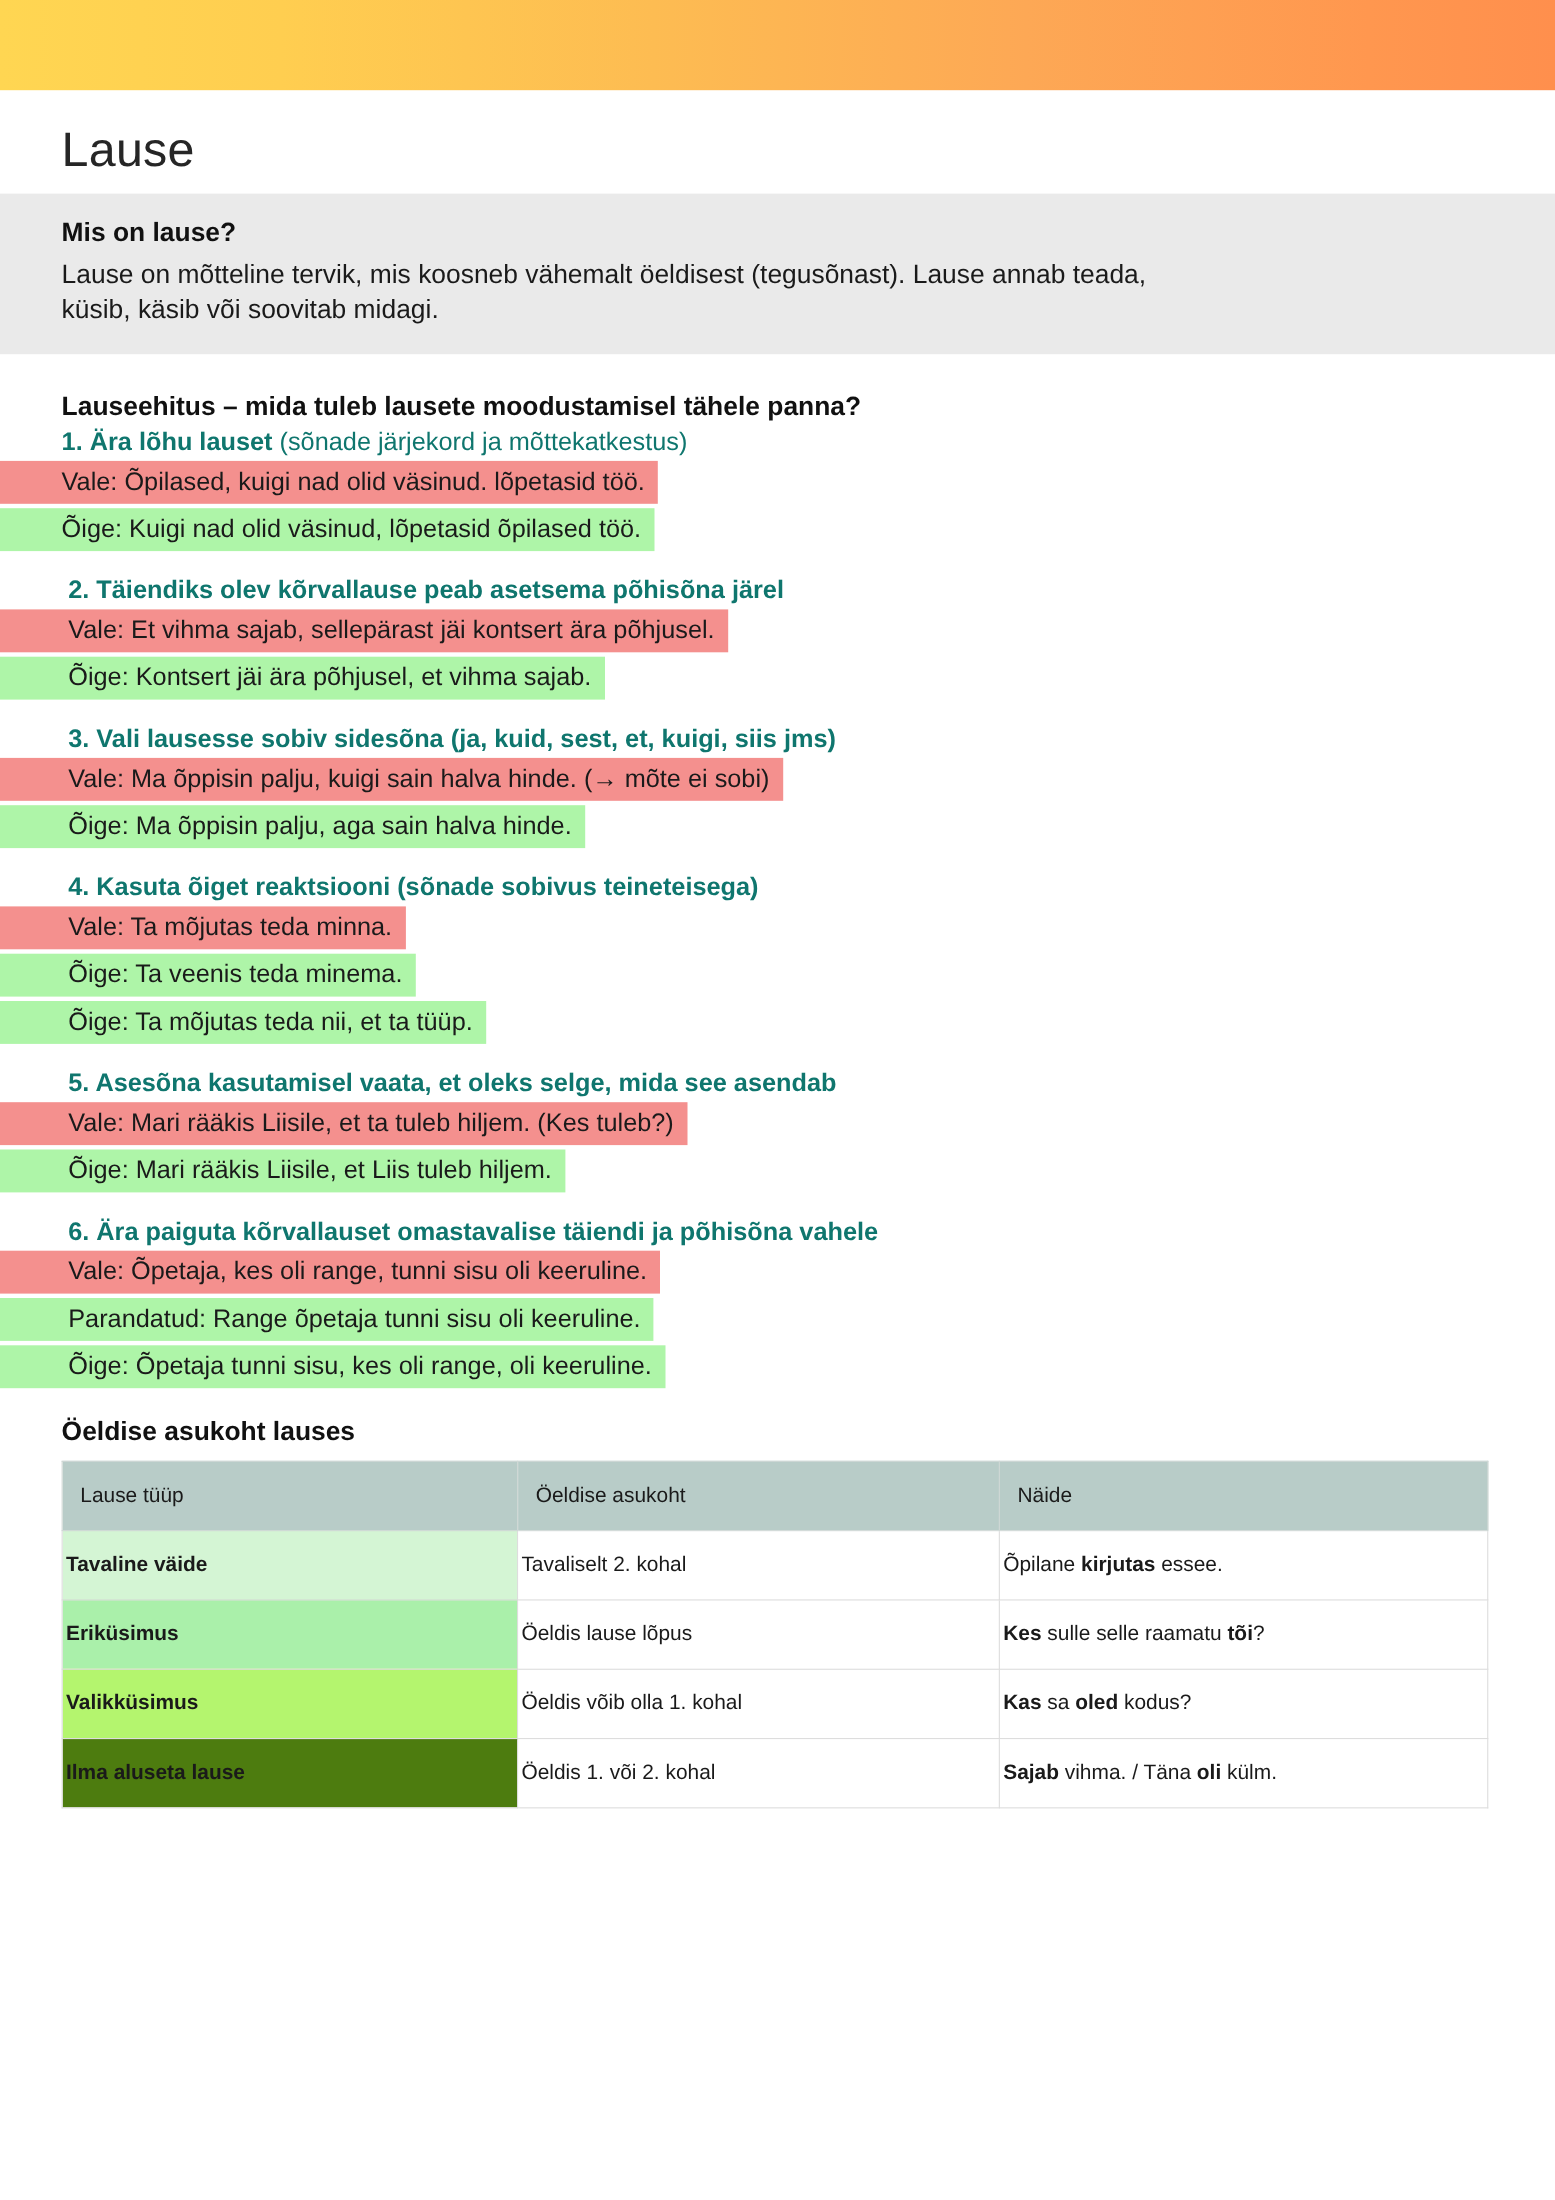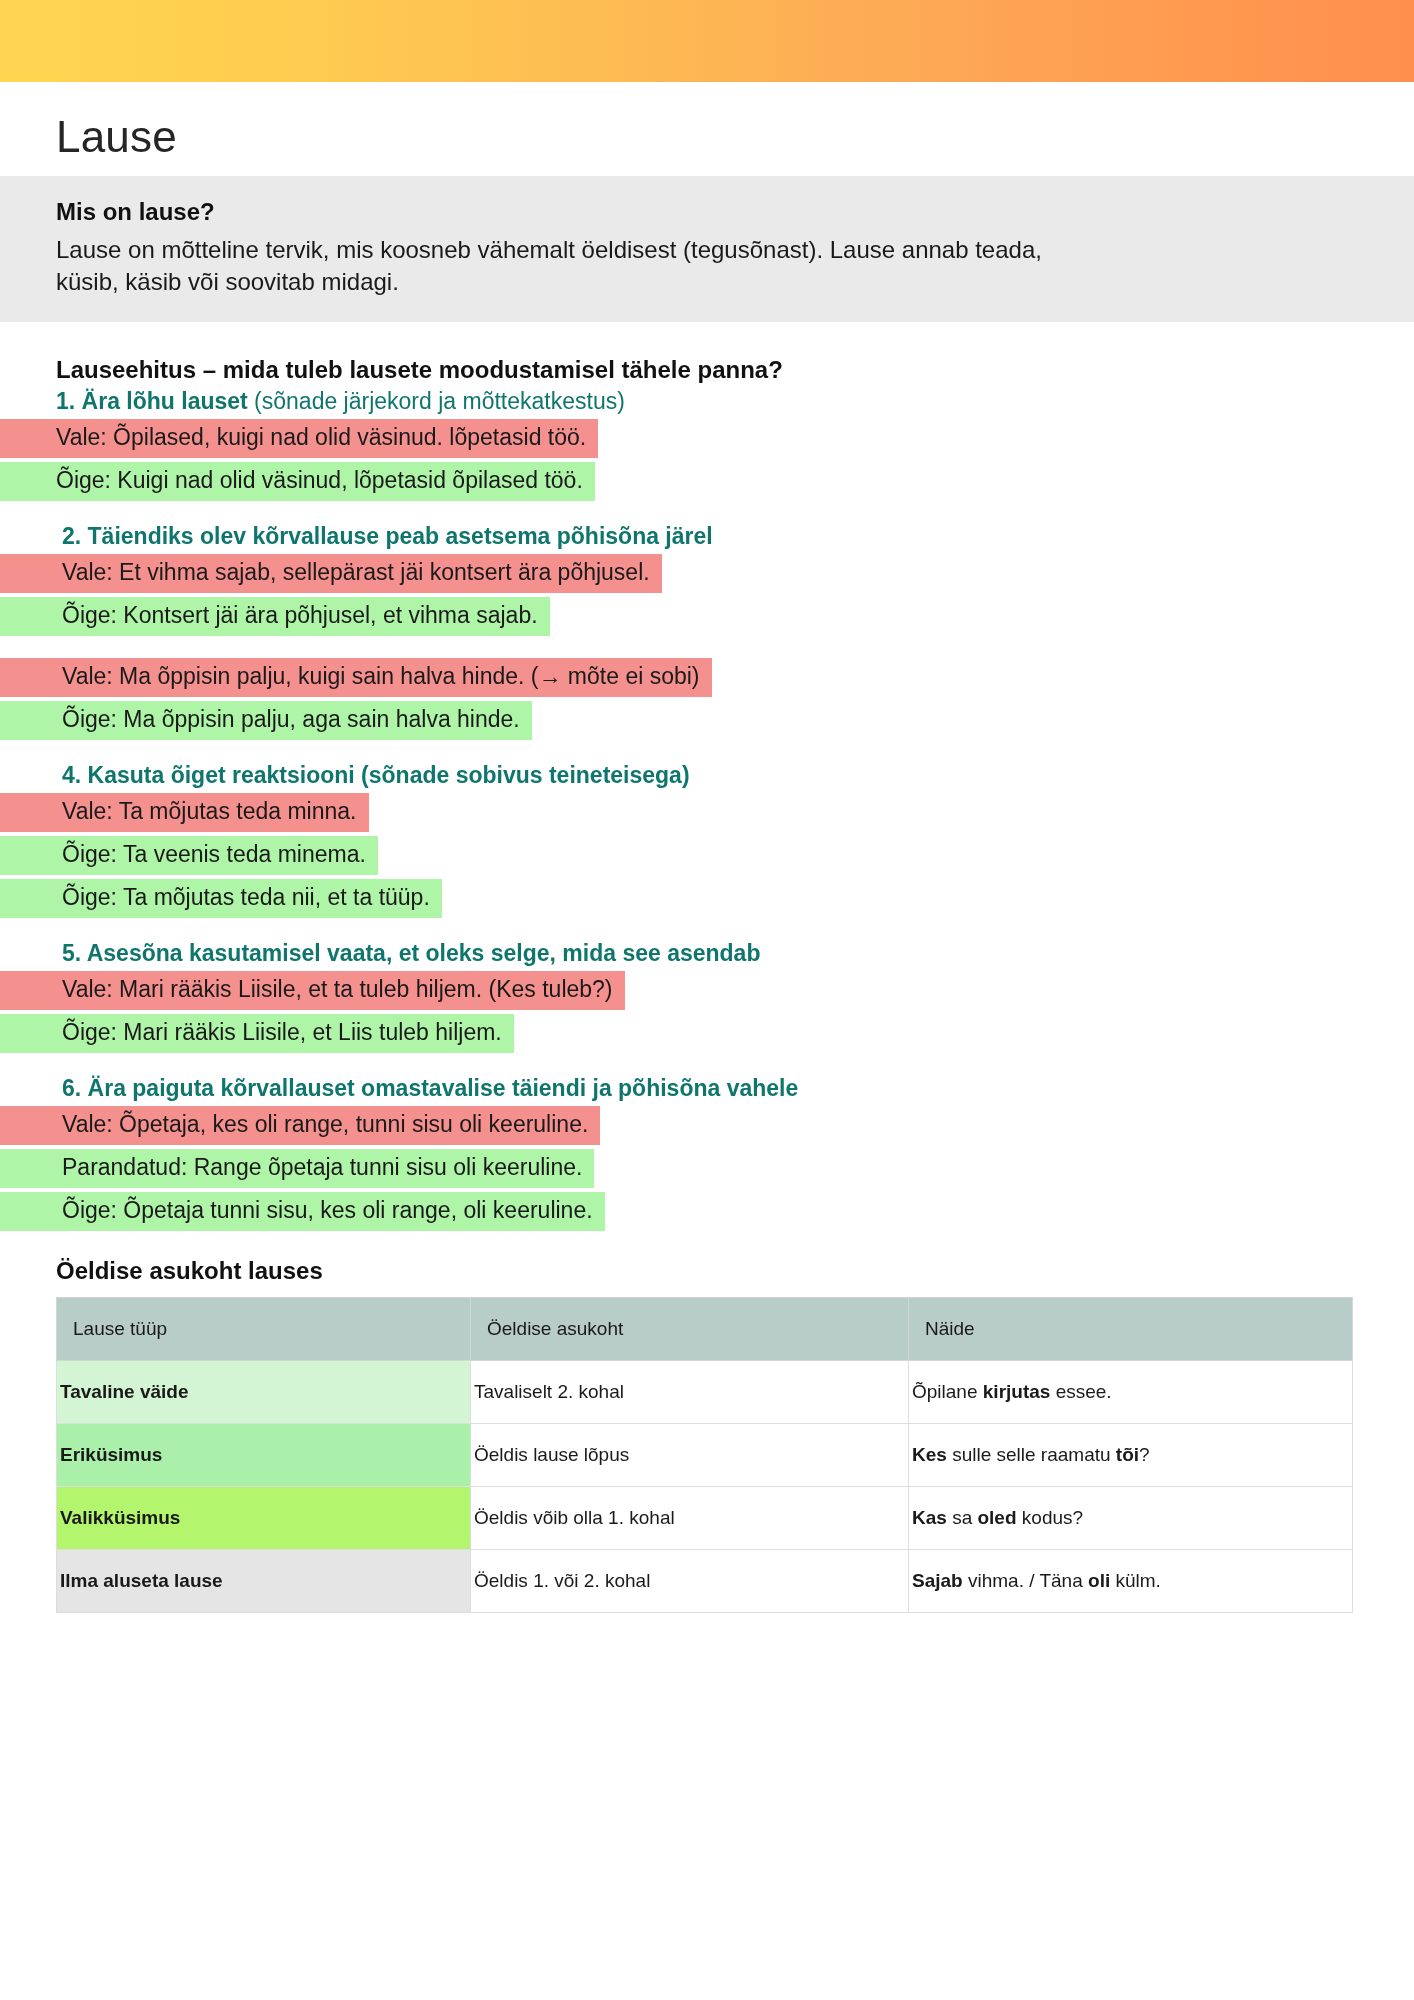--- a/index.html
+++ b/index.html
@@ -155,20 +155,21 @@
           <div class="rule-title"><b>1. Ära lõhu lauset</b><span class="reg"> (sõnade järjekord ja mõttekatkestus)</span></div>
           <div class="hl-row"><span class="bar red">Vale: Õpilased, kuigi nad olid väsinud. lõpetasid töö.</span></div>
           <div class="hl-row"><span class="bar green">Õige: Kuigi nad olid väsinud, lõpetasid õpilased töö.</span></div>
         </div>
         <div class="rule-block indented">
           <div class="rule-title"><b>2. Täiendiks olev kõrvallause peab asetsema põhisõna järel</b></div>
           <div class="hl-row"><span class="bar red">Vale: Et vihma sajab, sellepärast jäi kontsert ära põhjusel.</span></div>
           <div class="hl-row"><span class="bar green">Õige: Kontsert jäi ära põhjusel, et vihma sajab.</span></div>
         </div>
         <div class="rule-block indented">
+          <div class="rule-title"><b>3. Vali lausesse sobiv sidesõna (ja, kuid, sest, et, kuigi, siis jms)</b></div>
           <div class="hl-row"><span class="bar red">Vale: Ma õppisin palju, kuigi sain halva hinde. (→ mõte ei sobi)</span></div>
           <div class="hl-row"><span class="bar green">Õige: Ma õppisin palju, aga sain halva hinde.</span></div>
         </div>
         <div class="rule-block indented">
           <div class="rule-title"><b>4. Kasuta õiget reaktsiooni (sõnade sobivus teineteisega)</b></div>
           <div class="hl-row"><span class="bar red">Vale: Ta mõjutas teda minna.</span></div>
           <div class="hl-row"><span class="bar green">Õige: Ta veenis teda minema.</span></div>
           <div class="hl-row"><span class="bar green">Õige: Ta mõjutas teda nii, et ta tüüp.</span></div>
         </div>
         <div class="rule-block indented">
@@ -210,21 +211,21 @@
             <td class="type" style="background: rgb(170, 240, 170);">Eriküsimus</td>
             <td>Öeldis lause lõpus</td>
             <td><b>Kes</b><span> sulle selle raamatu </span><b>tõi</b><span>?</span></td>
           </tr>
           <tr>
             <td class="type" style="background: rgb(180, 245, 110);">Valikküsimus</td>
             <td>Öeldis võib olla 1. kohal</td>
             <td><b>Kas</b><span> sa </span><b>oled</b><span> kodus?</span></td>
           </tr>
           <tr>
-            <td class="type" style="background: #e5e5e5;">Ilma aluseta lause</td>
+            <td class="type" style="background: #4d7c0f;">Ilma aluseta lause</td>
             <td>Öeldis 1. või 2. kohal</td>
             <td><b>Sajab</b><span> vihma. / Täna </span><b>oli</b><span> külm.</span></td>
           </tr>
         </tbody>
     </table>
   </section>
 
 </div>
 
 </body></html>

